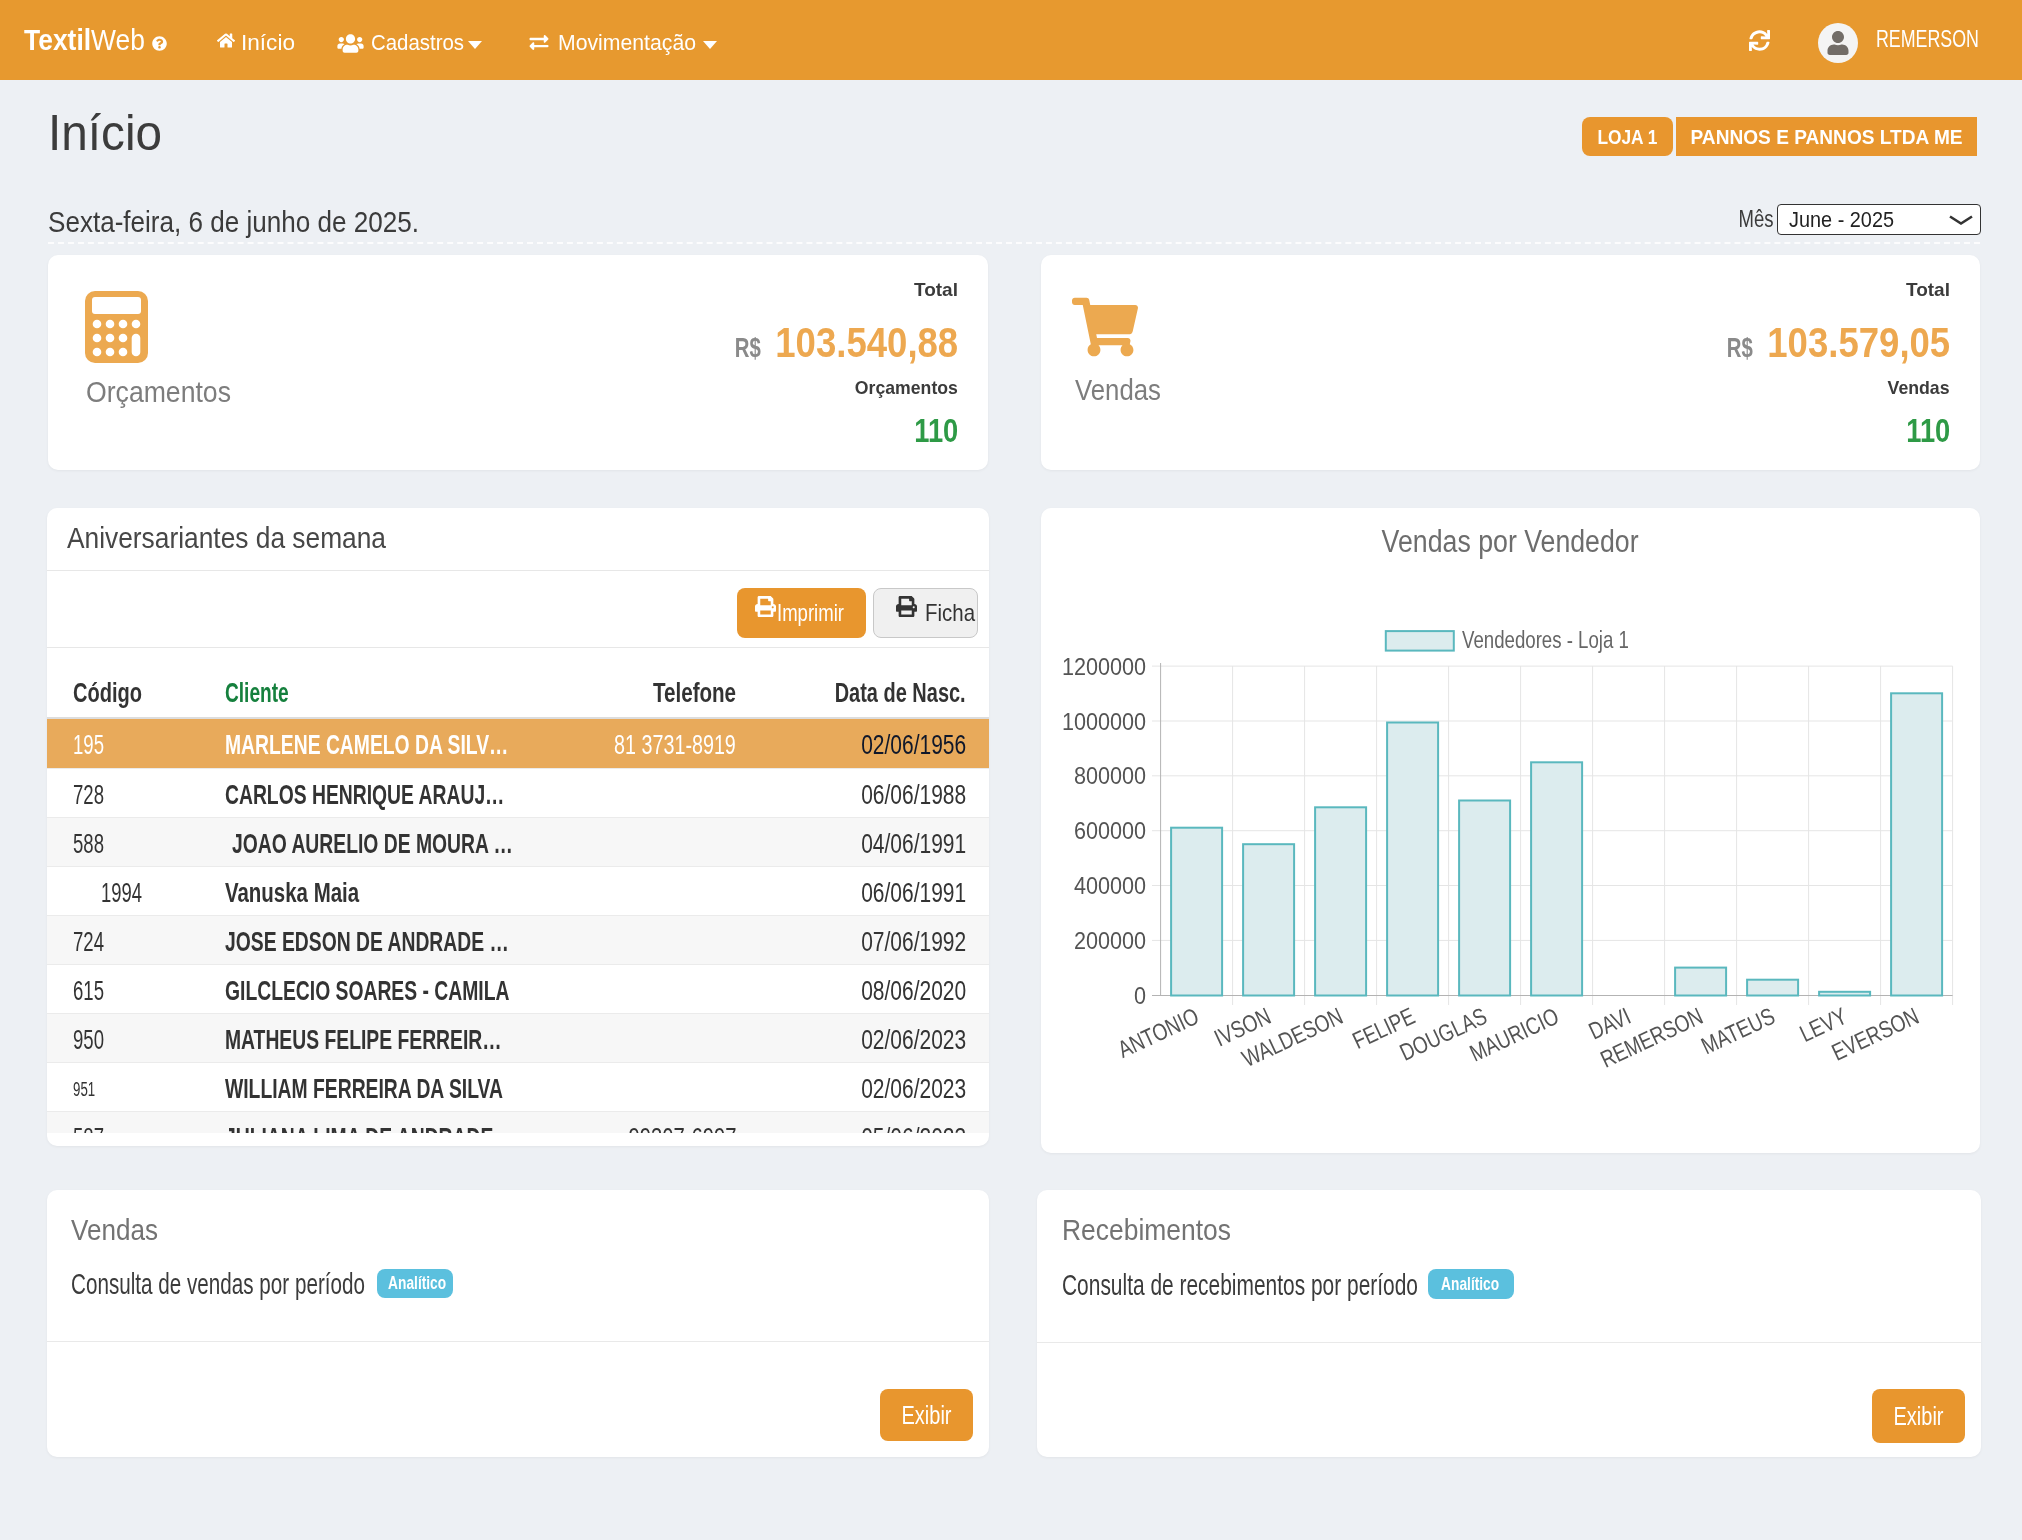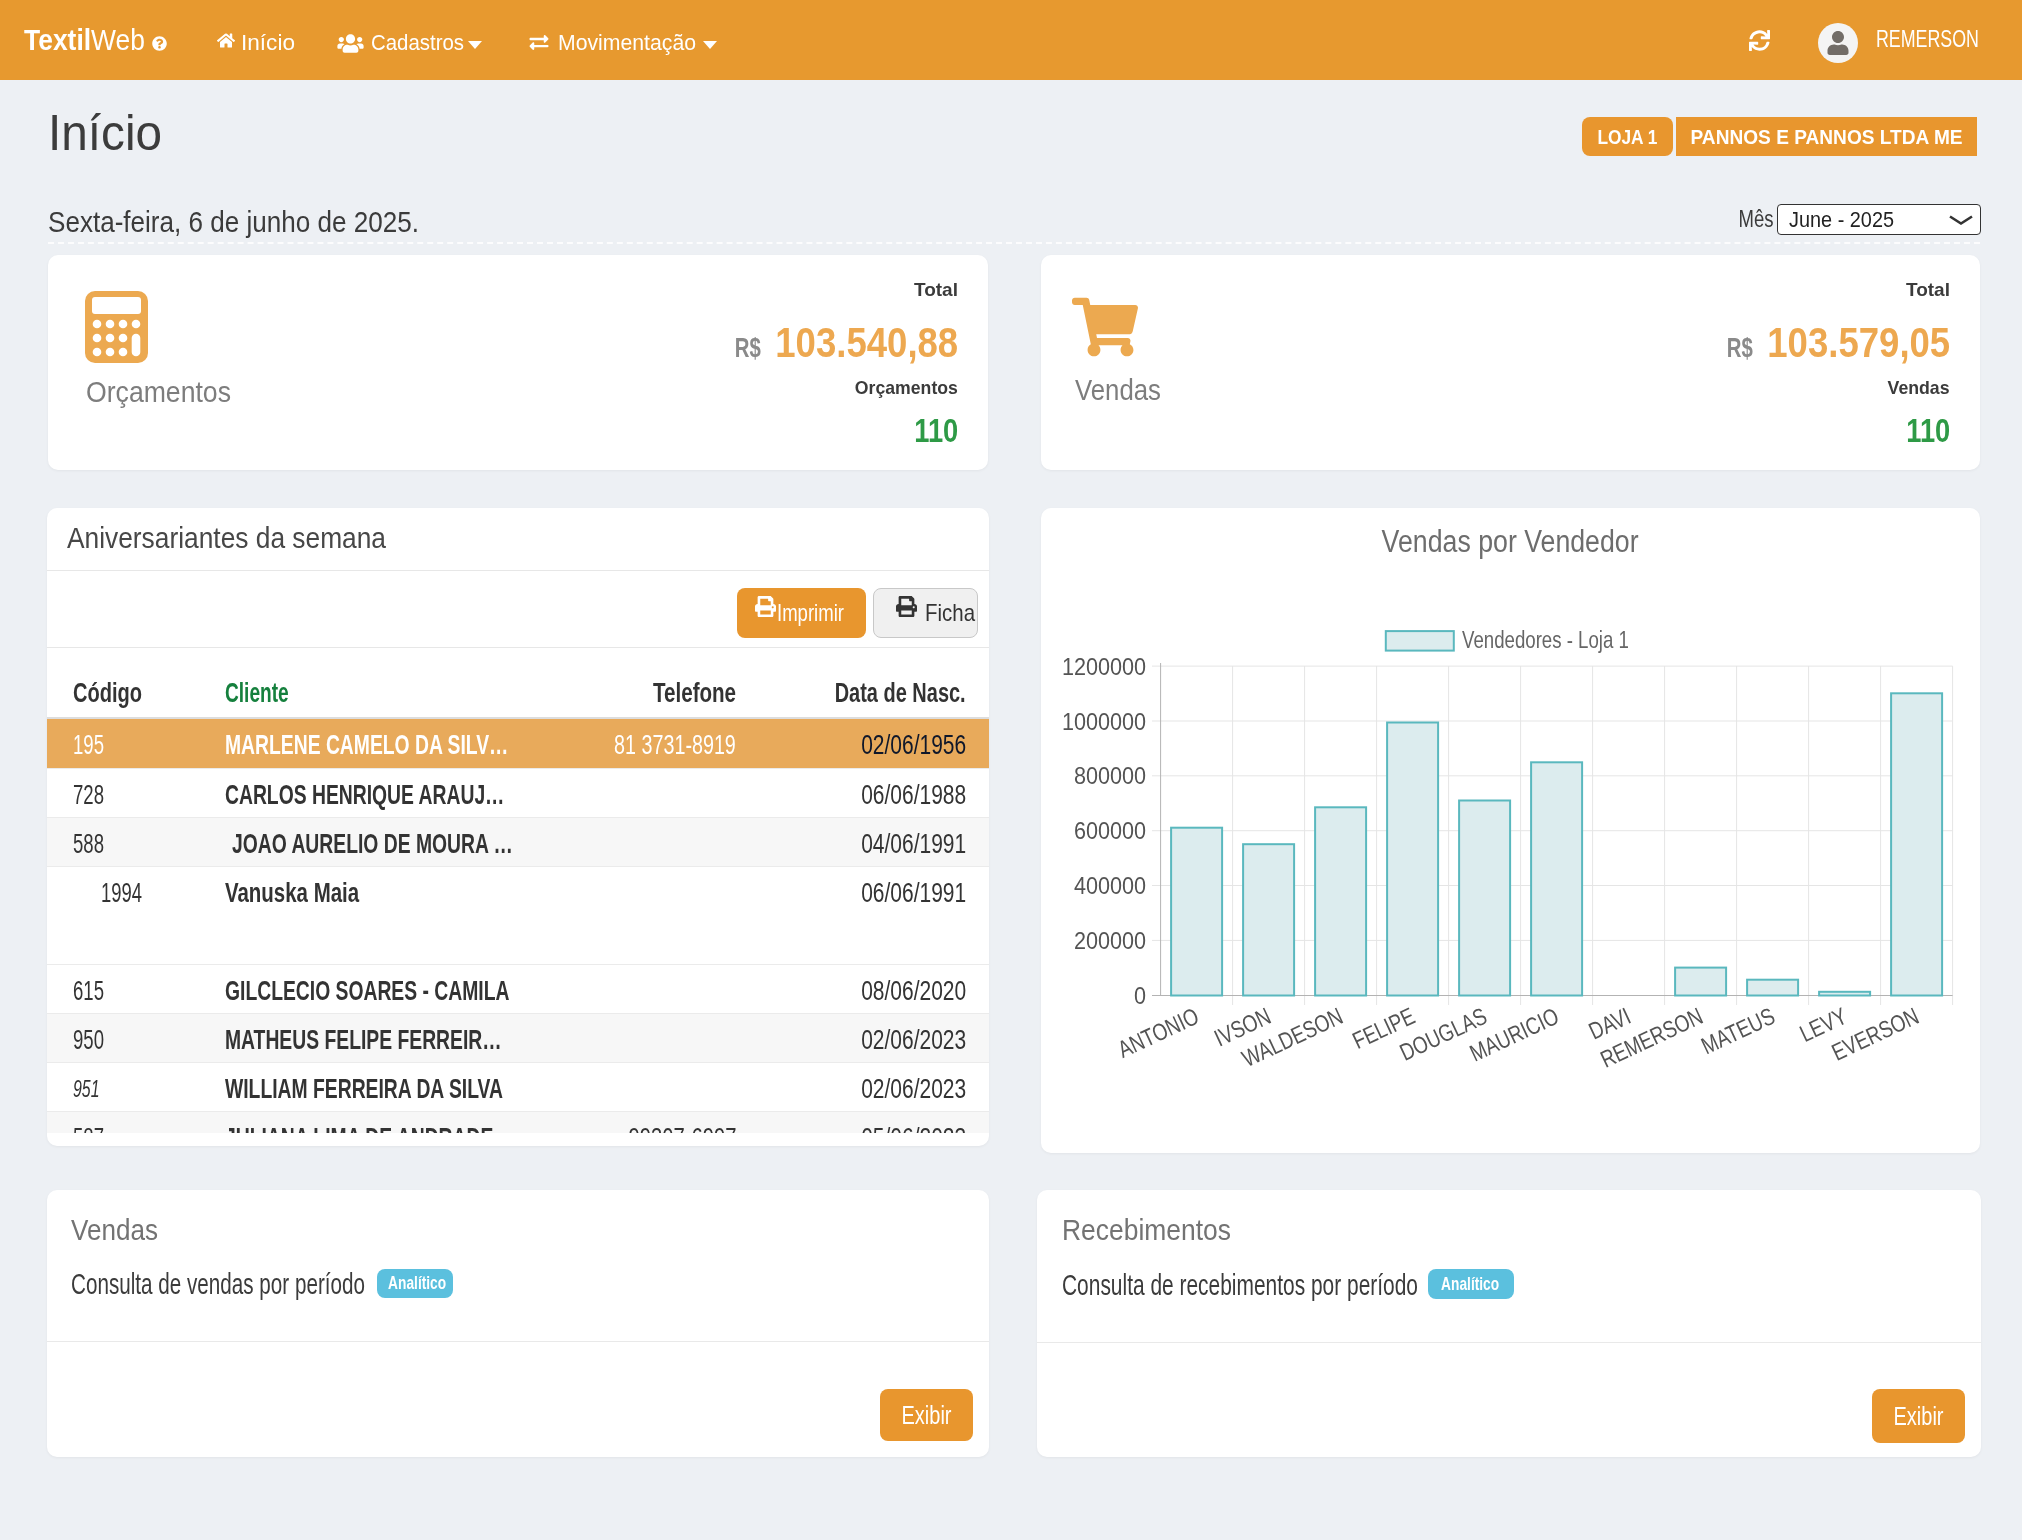--- a/index.html
+++ b/index.html
@@ -110,32 +110,37 @@
 <div class="abs" style="left:0;top:309px;width:942px;height:49px;background:#f7f7f7;border-top:1px solid #ebebeb;">
 <div class="abs" style="left:26px;top:12px;font-size:28px;line-height:28px;color:#333;"><span style="display:inline-block;transform:scaleX(0.6635);transform-origin:0 50%;">588</span></div>
 <div class="abs" style="left:178px;top:12px;font-size:28px;line-height:28px;color:#333;margin-left:7px;"><span style="display:inline-block;transform:scaleX(0.69);transform-origin:0 50%;font-weight:bold;">JOAO AURELIO DE MOURA …</span></div>
 <div class="abs" style="left:719px;top:12px;width:200px;text-align:right;font-size:28px;line-height:28px;color:#333;"><span style="display:inline-block;transform:scaleX(0.7492);transform-origin:100% 50%;">04/06/1991</span></div>
 </div>
 <div class="abs" style="left:0;top:358px;width:942px;height:49px;background:#ffffff;border-top:1px solid #ebebeb;">
 <div class="abs" style="left:26px;top:12px;font-size:28px;line-height:28px;color:#333;margin-left:28px;"><span style="display:inline-block;transform:scaleX(0.6581);transform-origin:0 50%;">1994</span></div>
 <div class="abs" style="left:178px;top:12px;font-size:28px;line-height:28px;color:#333;"><span style="display:inline-block;transform:scaleX(0.73);transform-origin:0 50%;font-weight:bold;">Vanuska Maia</span></div>
 <div class="abs" style="left:719px;top:12px;width:200px;text-align:right;font-size:28px;line-height:28px;color:#333;"><span style="display:inline-block;transform:scaleX(0.7492);transform-origin:100% 50%;">06/06/1991</span></div>
 </div>
+<div class="abs" style="left:0;top:407px;width:942px;height:49px;background:#f7f7f7;border-top:1px solid #ebebeb;">
+<div class="abs" style="left:26px;top:12px;font-size:28px;line-height:28px;color:#333;"><span style="display:inline-block;transform:scaleX(0.6635);transform-origin:0 50%;">724</span></div>
+<div class="abs" style="left:178px;top:12px;font-size:28px;line-height:28px;color:#333;"><span style="display:inline-block;transform:scaleX(0.69);transform-origin:0 50%;font-weight:bold;">JOSE EDSON DE ANDRADE …</span></div>
+<div class="abs" style="left:719px;top:12px;width:200px;text-align:right;font-size:28px;line-height:28px;color:#333;"><span style="display:inline-block;transform:scaleX(0.7492);transform-origin:100% 50%;">07/06/1992</span></div>
+</div>
 <div class="abs" style="left:0;top:456px;width:942px;height:49px;background:#ffffff;border-top:1px solid #ebebeb;">
 <div class="abs" style="left:26px;top:12px;font-size:28px;line-height:28px;color:#333;"><span style="display:inline-block;transform:scaleX(0.6635);transform-origin:0 50%;">615</span></div>
 <div class="abs" style="left:178px;top:12px;font-size:28px;line-height:28px;color:#333;"><span style="display:inline-block;transform:scaleX(0.69);transform-origin:0 50%;font-weight:bold;">GILCLECIO SOARES - CAMILA</span></div>
 <div class="abs" style="left:719px;top:12px;width:200px;text-align:right;font-size:28px;line-height:28px;color:#333;"><span style="display:inline-block;transform:scaleX(0.7492);transform-origin:100% 50%;">08/06/2020</span></div>
 </div>
 <div class="abs" style="left:0;top:505px;width:942px;height:49px;background:#f7f7f7;border-top:1px solid #ebebeb;">
 <div class="abs" style="left:26px;top:12px;font-size:28px;line-height:28px;color:#333;"><span style="display:inline-block;transform:scaleX(0.6635);transform-origin:0 50%;">950</span></div>
 <div class="abs" style="left:178px;top:12px;font-size:28px;line-height:28px;color:#333;"><span style="display:inline-block;transform:scaleX(0.69);transform-origin:0 50%;font-weight:bold;">MATHEUS FELIPE FERREIR…</span></div>
 <div class="abs" style="left:719px;top:12px;width:200px;text-align:right;font-size:28px;line-height:28px;color:#333;"><span style="display:inline-block;transform:scaleX(0.7492);transform-origin:100% 50%;">02/06/2023</span></div>
 </div>
 <div class="abs" style="left:0;top:554px;width:942px;height:49px;background:#ffffff;border-top:1px solid #ebebeb;">
-<div class="abs" style="left:26px;top:12px;font-size:24px;line-height:28px;color:#333;font-style:italic;"><span style="display:inline-block;transform:scaleX(0.6635);transform-origin:0 50%;">951</span></div>
+<div class="abs" style="left:26px;top:12px;font-size:20px;line-height:28px;color:#333;"><span style="display:inline-block;transform:scaleX(0.6635);transform-origin:0 50%;">951</span></div>
 <div class="abs" style="left:178px;top:12px;font-size:28px;line-height:28px;color:#333;"><span style="display:inline-block;transform:scaleX(0.69);transform-origin:0 50%;font-weight:bold;">WILLIAM FERREIRA DA SILVA</span></div>
 <div class="abs" style="left:719px;top:12px;width:200px;text-align:right;font-size:28px;line-height:28px;color:#333;"><span style="display:inline-block;transform:scaleX(0.7492);transform-origin:100% 50%;">02/06/2023</span></div>
 </div>
 <div class="abs" style="left:0;top:603px;width:942px;height:49px;background:#f7f7f7;border-top:1px solid #ebebeb;">
 <div class="abs" style="left:26px;top:12px;font-size:28px;line-height:28px;color:#333;"><span style="display:inline-block;transform:scaleX(0.6635);transform-origin:0 50%;">587</span></div>
 <div class="abs" style="left:178px;top:12px;font-size:28px;line-height:28px;color:#333;"><span style="display:inline-block;transform:scaleX(0.69);transform-origin:0 50%;font-weight:bold;">JULIANA LIMA DE ANDRADE</span></div>
 <div class="abs" style="left:489px;top:12px;width:200px;text-align:right;font-size:28px;line-height:28px;color:#333;"><span style="display:inline-block;transform:scaleX(0.7225);transform-origin:100% 50%;">99307-6997</span></div>
 <div class="abs" style="left:719px;top:12px;width:200px;text-align:right;font-size:28px;line-height:28px;color:#333;"><span style="display:inline-block;transform:scaleX(0.7492);transform-origin:100% 50%;">05/06/2023</span></div>
 </div>
 </div>

